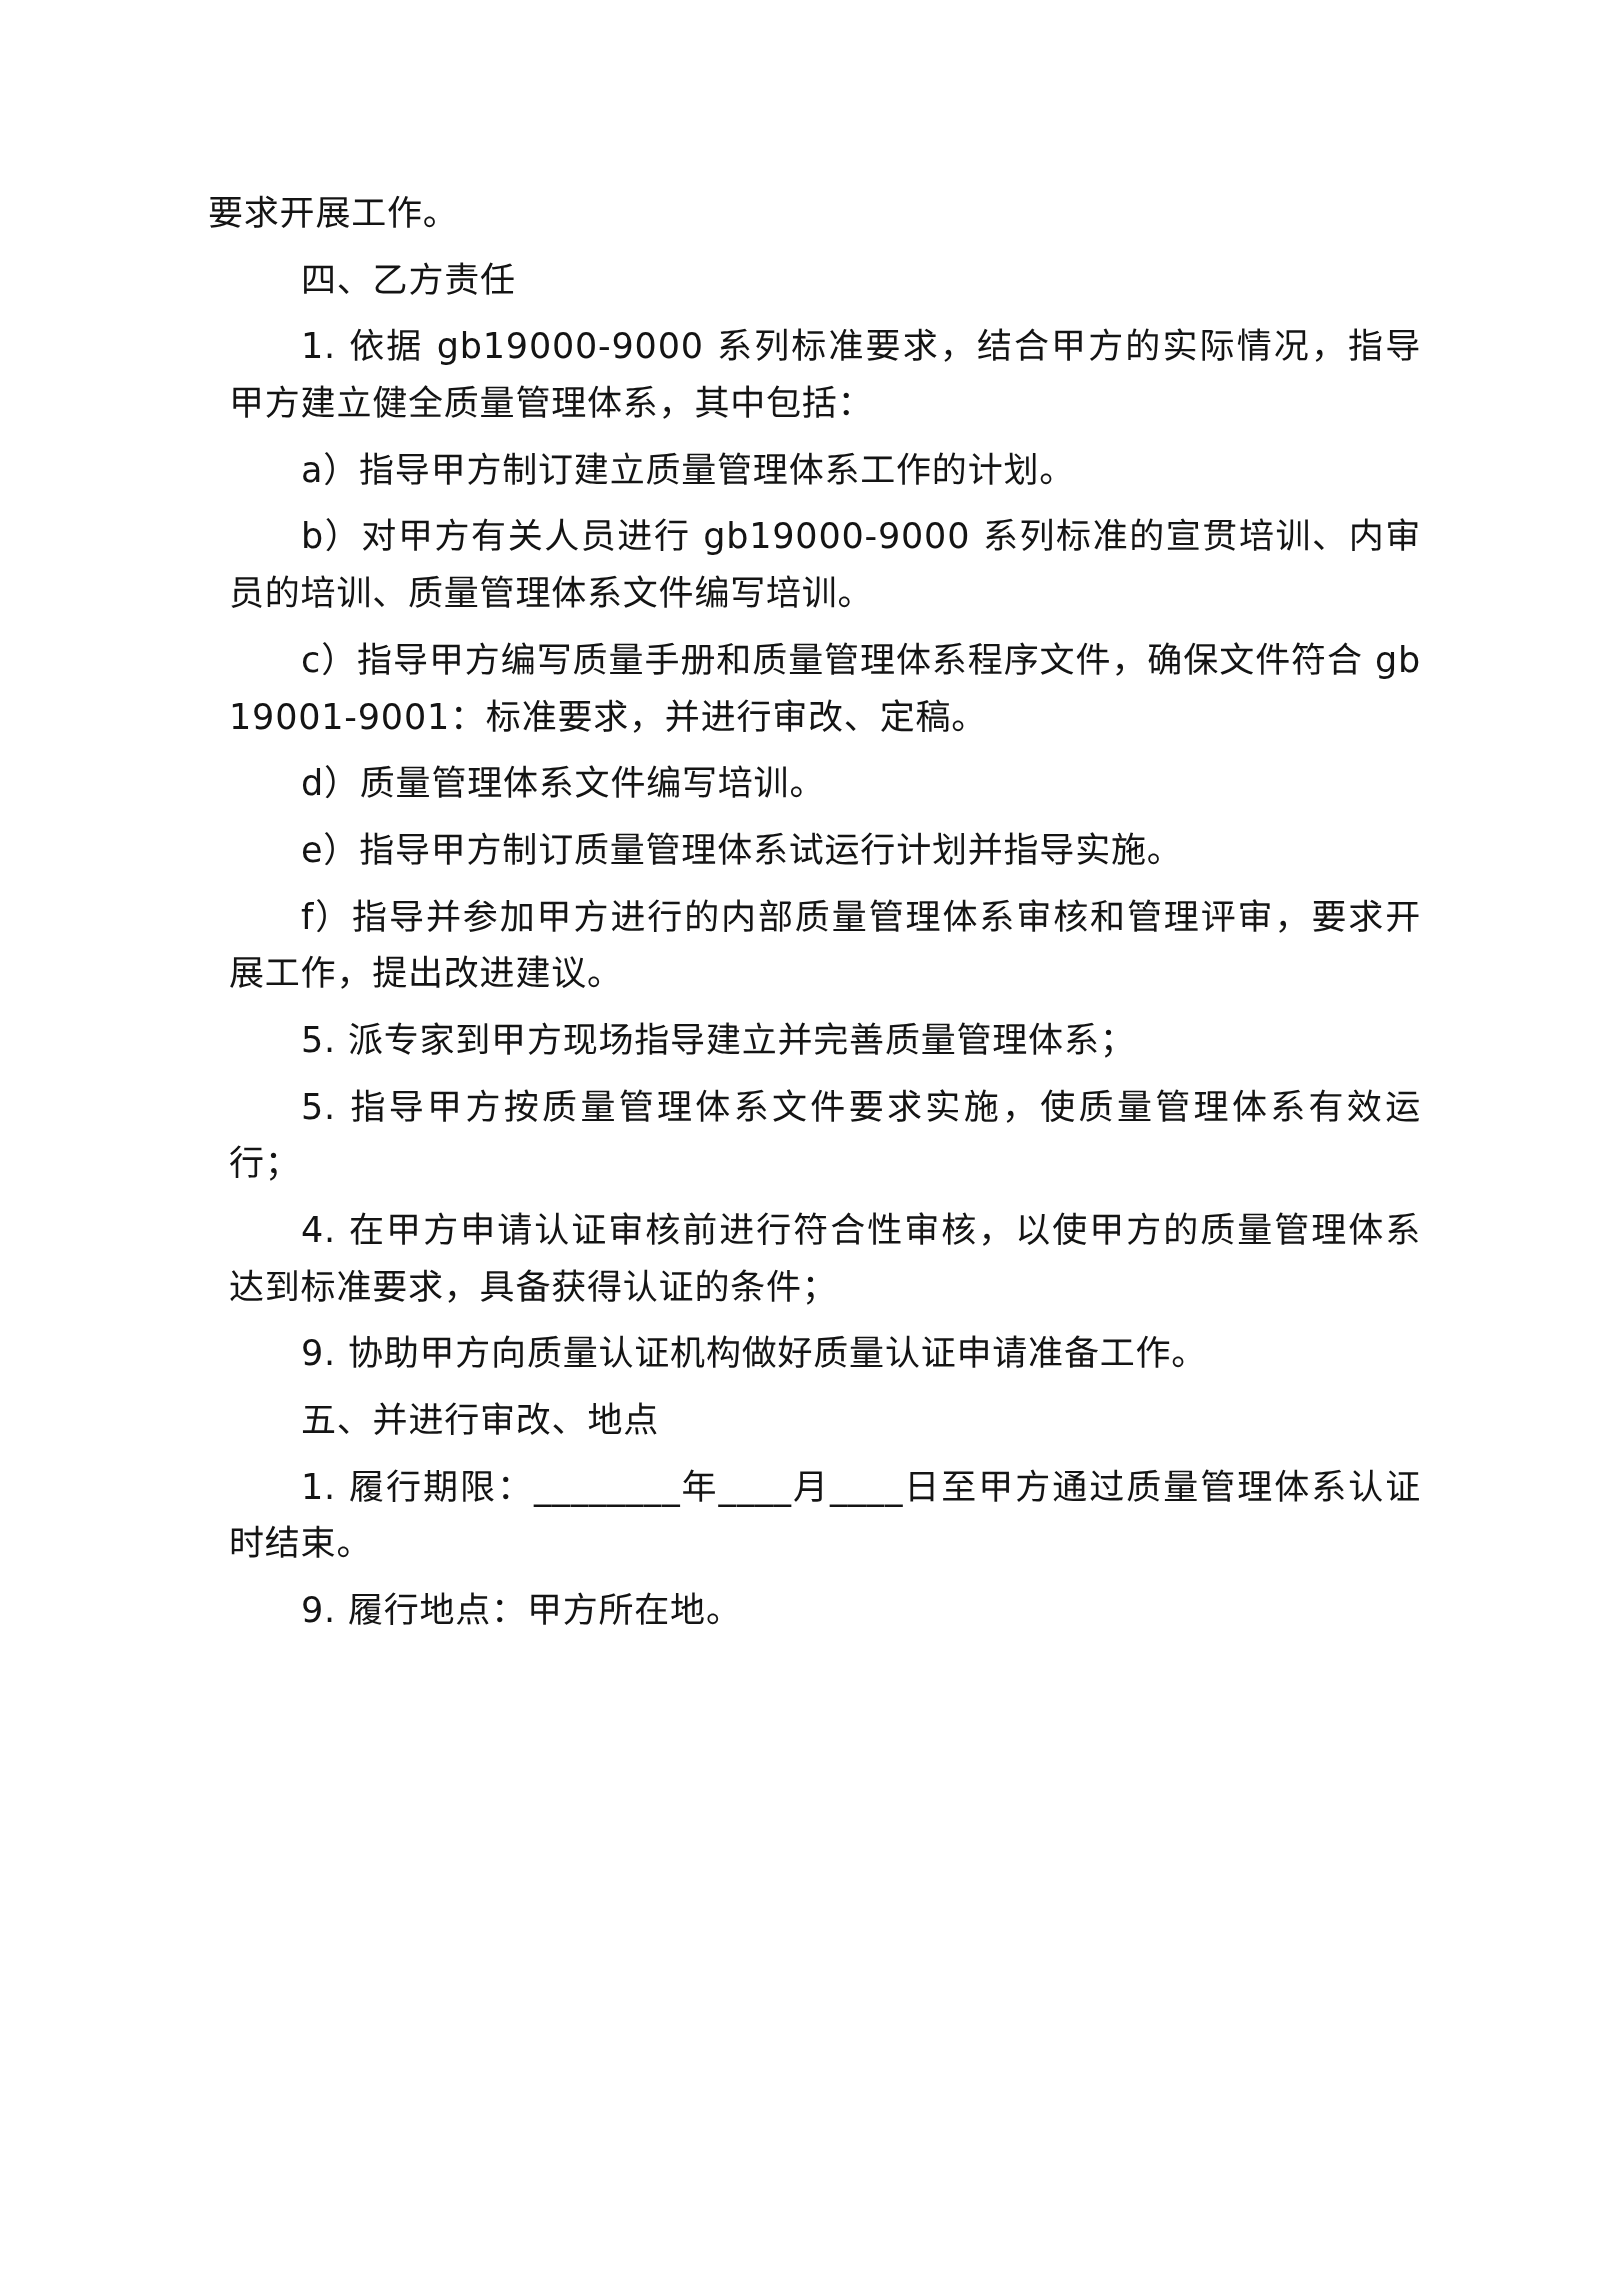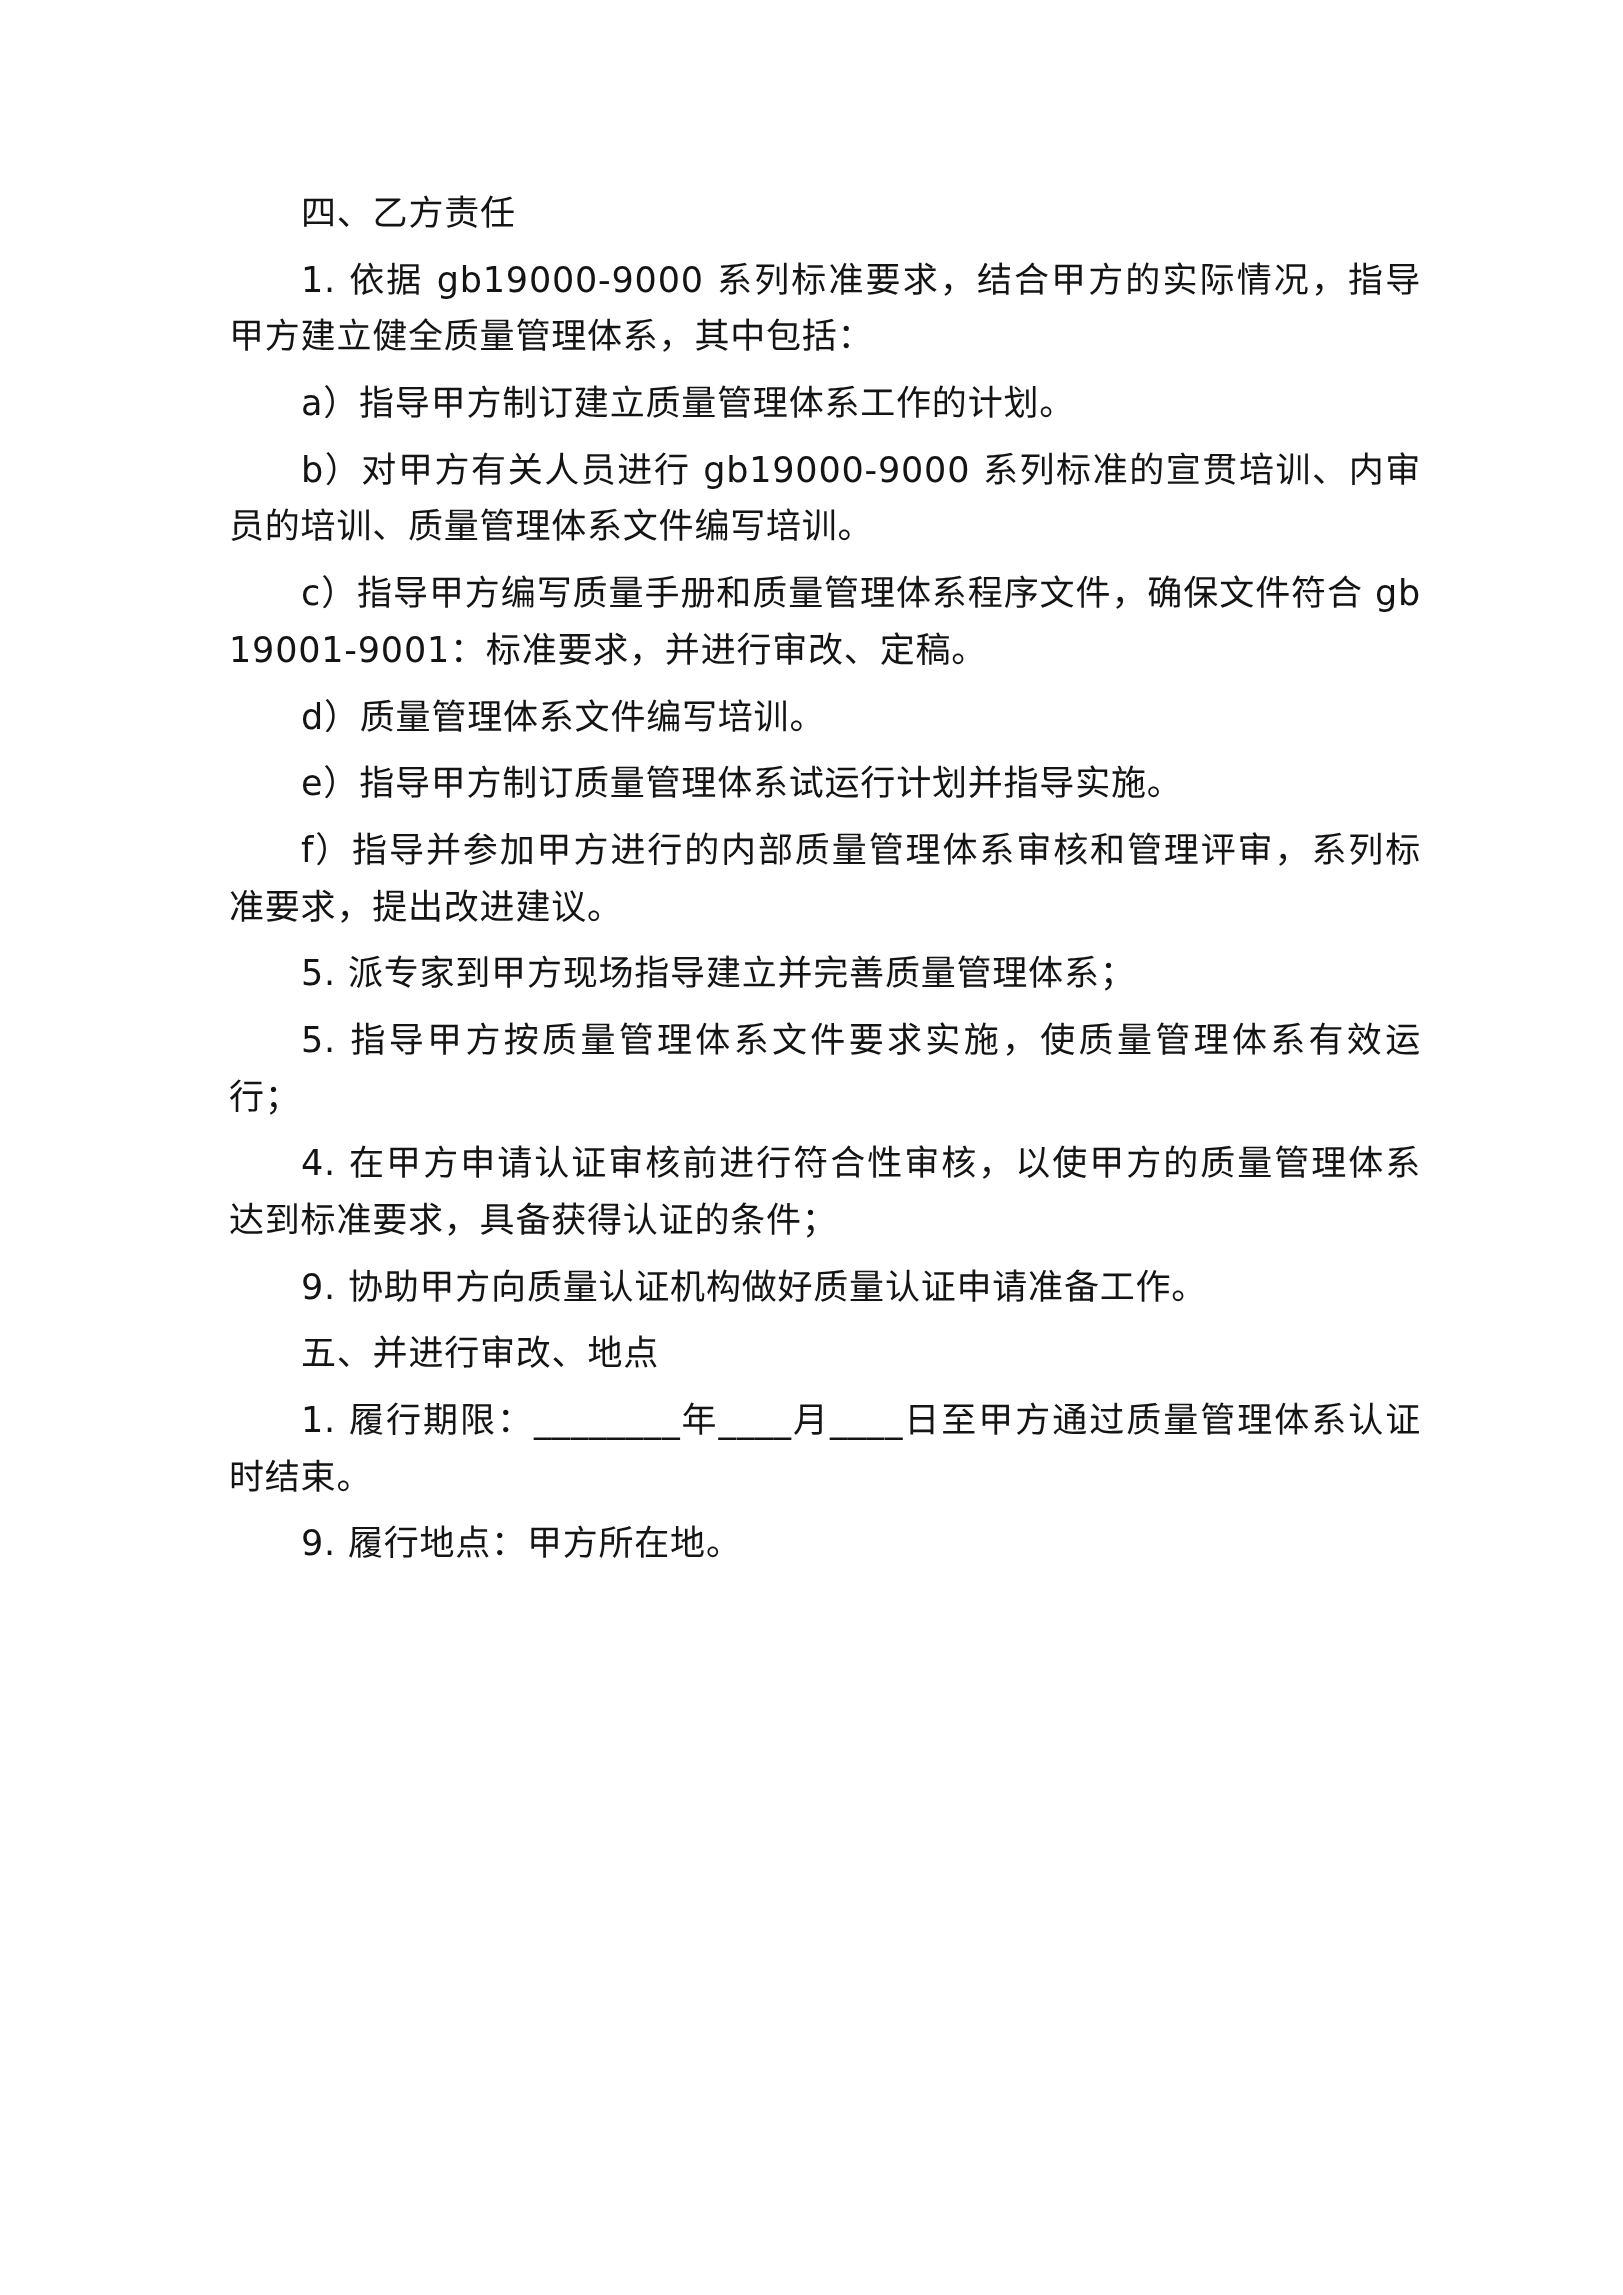--- a/index.html
+++ b/index.html
@@ -37,28 +37,29 @@
   p.indent {
     text-indent: 72px;
     margin-left: 21px;
   }
 </style>
 </head>
 <body>
 
 <div class="page">
   <div class="doc-body">
+    <p class="para">要求开展工作。</p>
     <p class="para indent">四、乙方责任</p>
     <p class="para indent">1. 依据 gb19000-9000 系列标准要求，结合甲方的实际情况，指导甲方建立健全质量管理体系，其中包括：</p>
     <p class="para indent">a）指导甲方制订建立质量管理体系工作的计划。</p>
     <p class="para indent">b）对甲方有关人员进行 gb19000-9000 系列标准的宣贯培训、内审员的培训、质量管理体系文件编写培训。</p>
     <p class="para indent">c）指导甲方编写质量手册和质量管理体系程序文件，确保文件符合 gb19001-9001：标准要求，并进行审改、定稿。</p>
     <p class="para indent">d）质量管理体系文件编写培训。</p>
     <p class="para indent">e）指导甲方制订质量管理体系试运行计划并指导实施。</p>
-    <p class="para indent">f）指导并参加甲方进行的内部质量管理体系审核和管理评审，系列标准要求，提出改进建议。</p>
+    <p class="para indent">f）指导并参加甲方进行的内部质量管理体系审核和管理评审，要求开展工作，提出改进建议。</p>
     <p class="para indent">5. 派专家到甲方现场指导建立并完善质量管理体系；</p>
     <p class="para indent">5. 指导甲方按质量管理体系文件要求实施，使质量管理体系有效运行；</p>
     <p class="para indent">4. 在甲方申请认证审核前进行符合性审核，以使甲方的质量管理体系达到标准要求，具备获得认证的条件；</p>
     <p class="para indent">9. 协助甲方向质量认证机构做好质量认证申请准备工作。</p>
     <p class="para indent">五、并进行审改、地点</p>
     <p class="para indent">1. 履行期限：________年____月____日至甲方通过质量管理体系认证时结束。</p>
     <p class="para indent">9. 履行地点：甲方所在地。</p>
   </div>
 </div>
 

